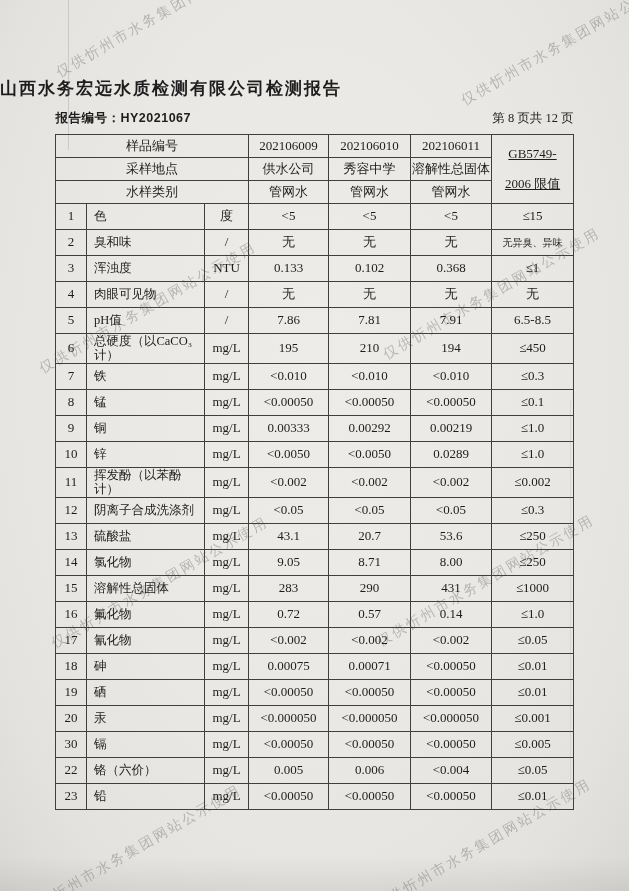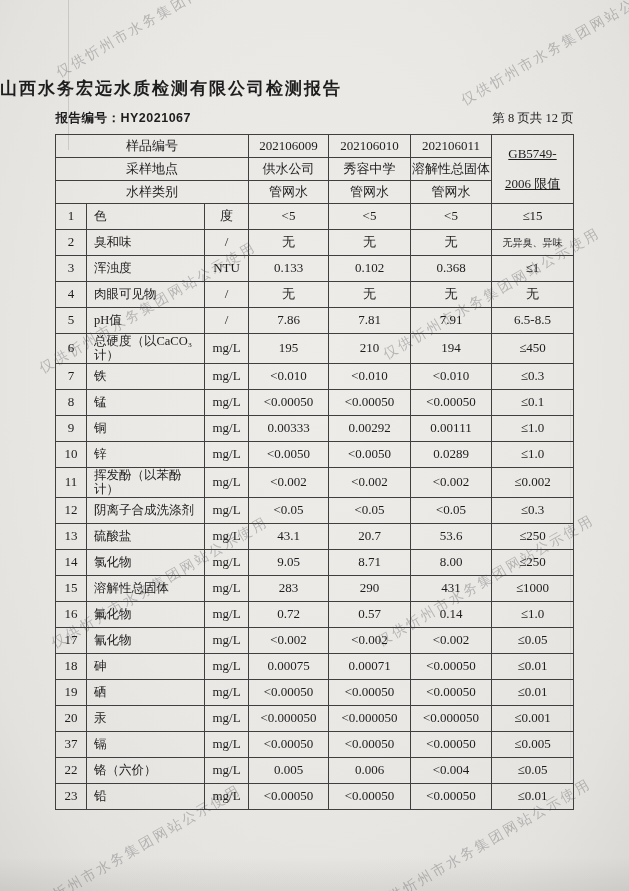--- a/index.html
+++ b/index.html
@@ -192,21 +192,21 @@
       <td>&lt;0.00050</td>
       <td>&lt;0.00050</td>
       <td>≤0.1</td>
     </tr>
         <tr>
       <td>9</td>
       <td class="name">铜</td>
       <td>mg/L</td>
       <td>0.00333</td>
       <td>0.00292</td>
-      <td>0.00111</td>
+      <td>0.00219</td>
       <td>≤1.0</td>
     </tr>
         <tr>
       <td>10</td>
       <td class="name">锌</td>
       <td>mg/L</td>
       <td>&lt;0.0050</td>
       <td>&lt;0.0050</td>
       <td>0.0289</td>
       <td>≤1.0</td>
@@ -295,21 +295,21 @@
         <tr>
       <td>20</td>
       <td class="name">汞</td>
       <td>mg/L</td>
       <td>&lt;0.000050</td>
       <td>&lt;0.000050</td>
       <td>&lt;0.000050</td>
       <td>≤0.001</td>
     </tr>
         <tr>
-      <td>37</td>
+      <td>30</td>
       <td class="name">镉</td>
       <td>mg/L</td>
       <td>&lt;0.00050</td>
       <td>&lt;0.00050</td>
       <td>&lt;0.00050</td>
       <td>≤0.005</td>
     </tr>
         <tr>
       <td>22</td>
       <td class="name">铬（六价）</td>

